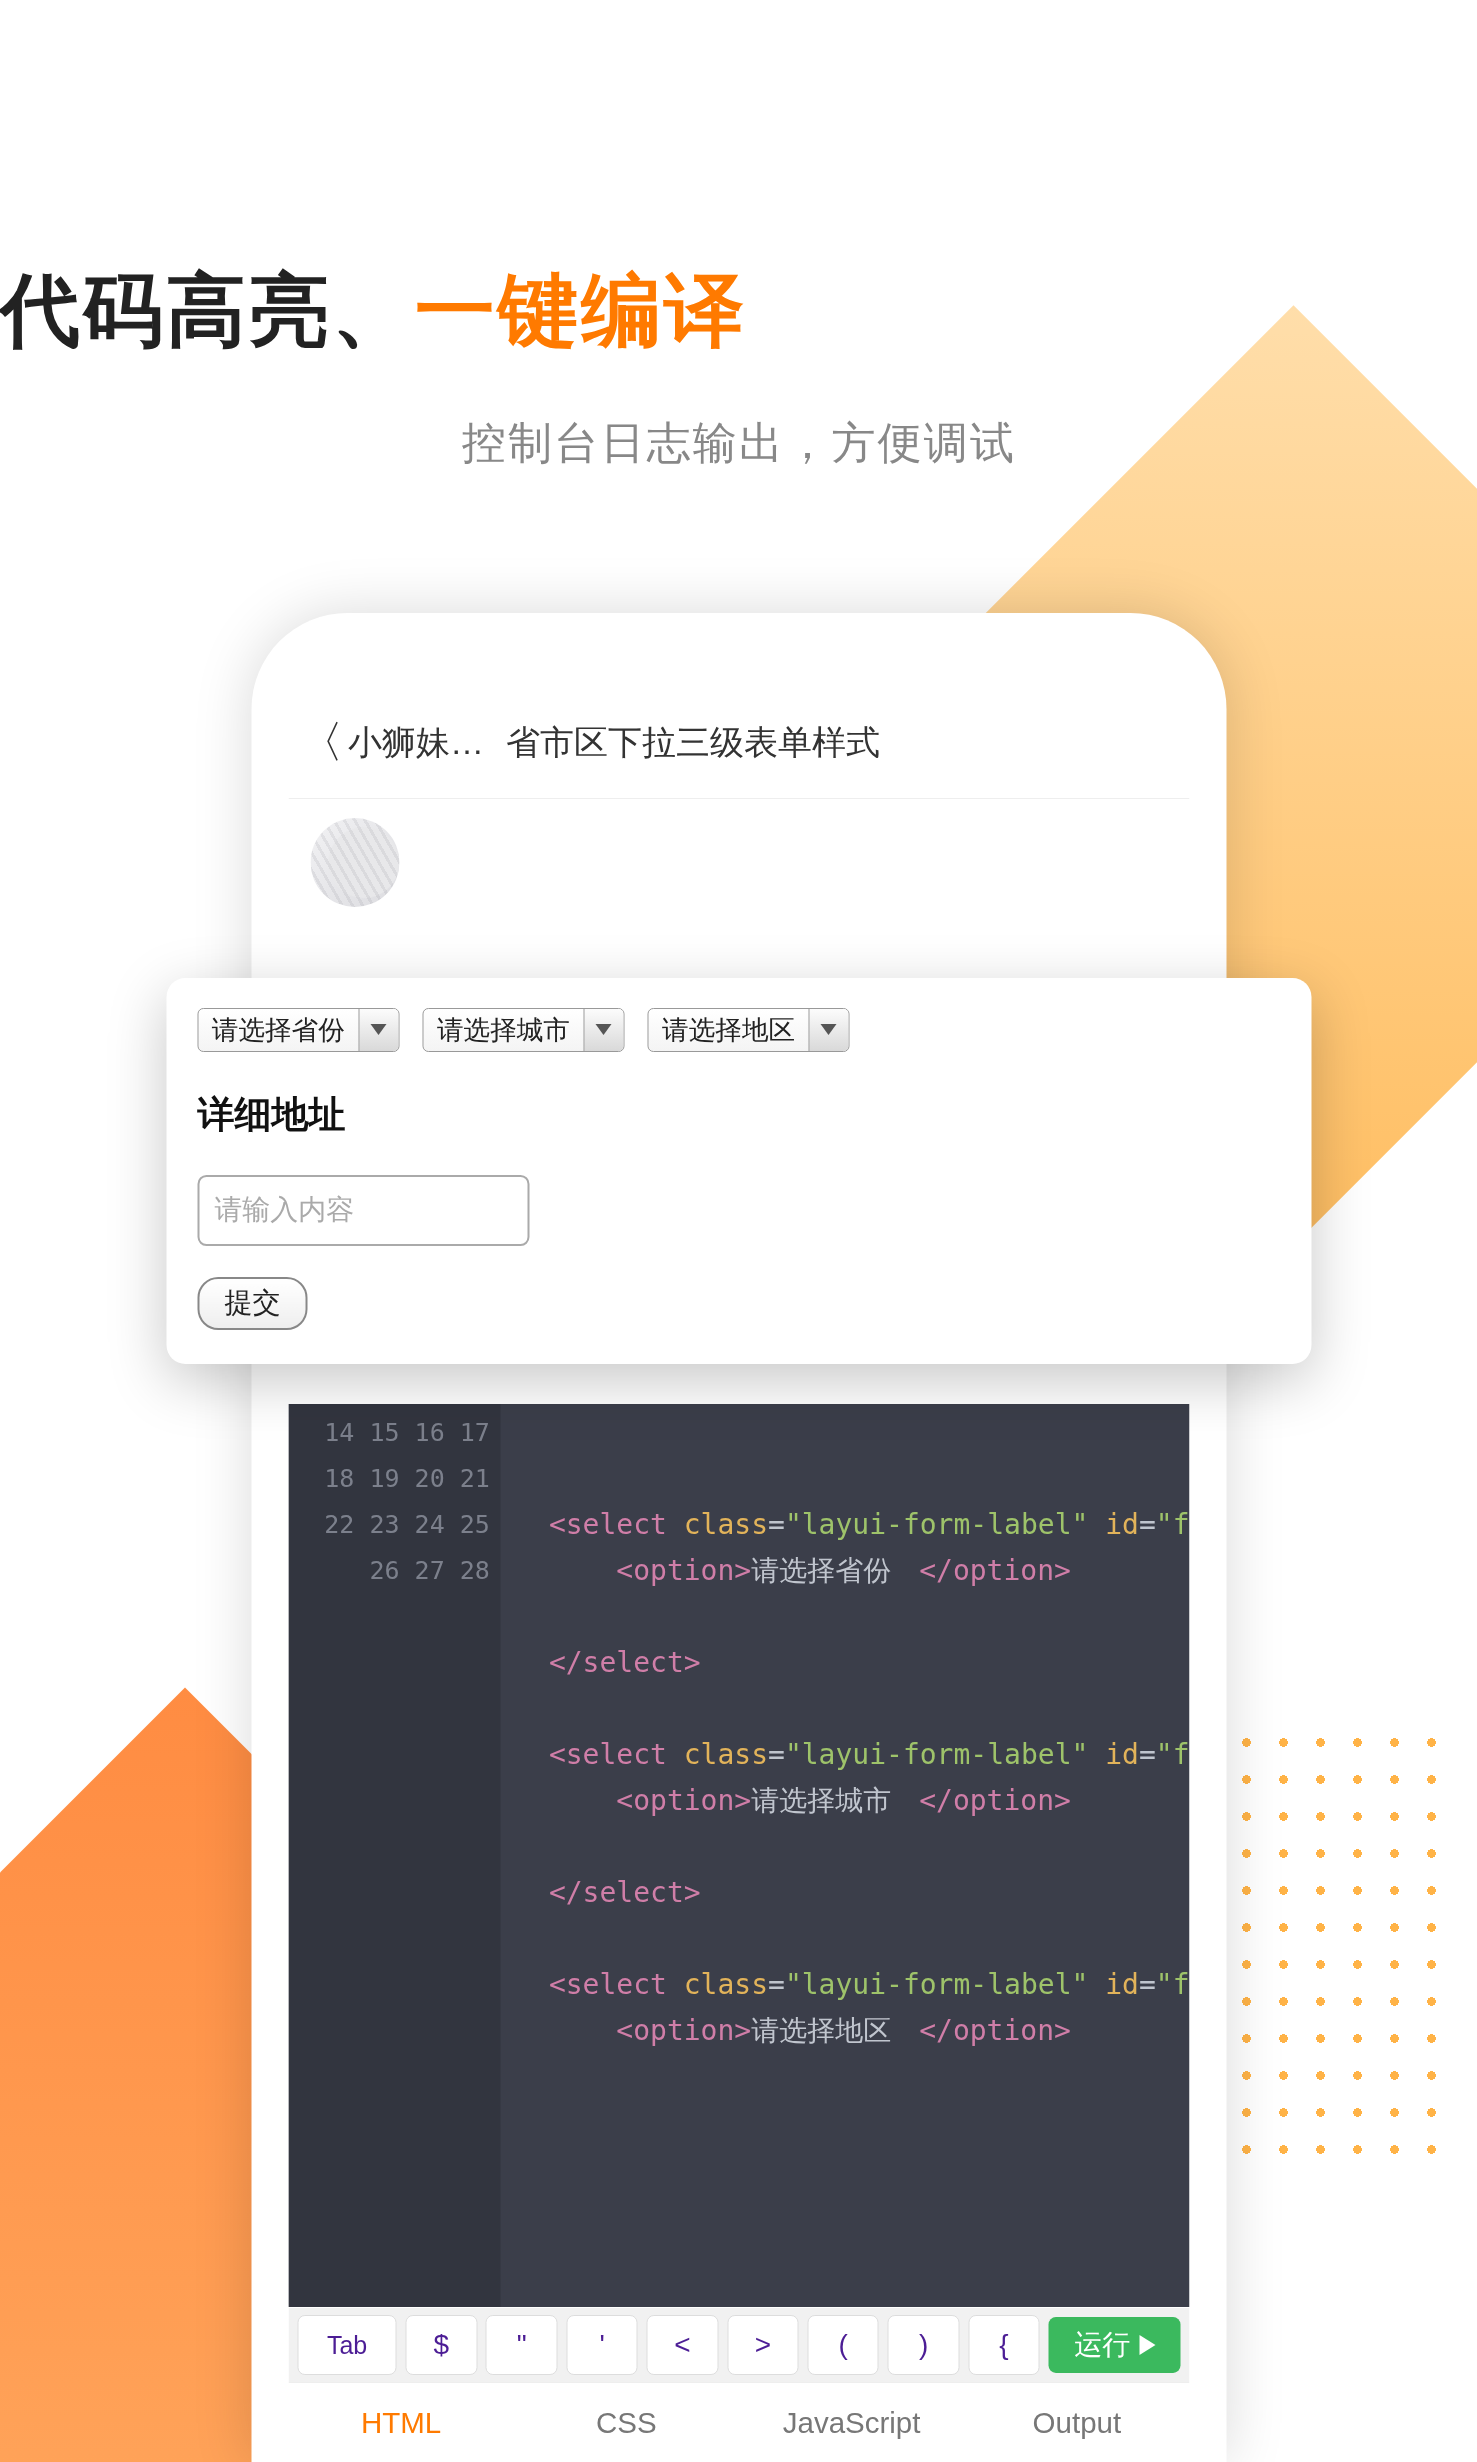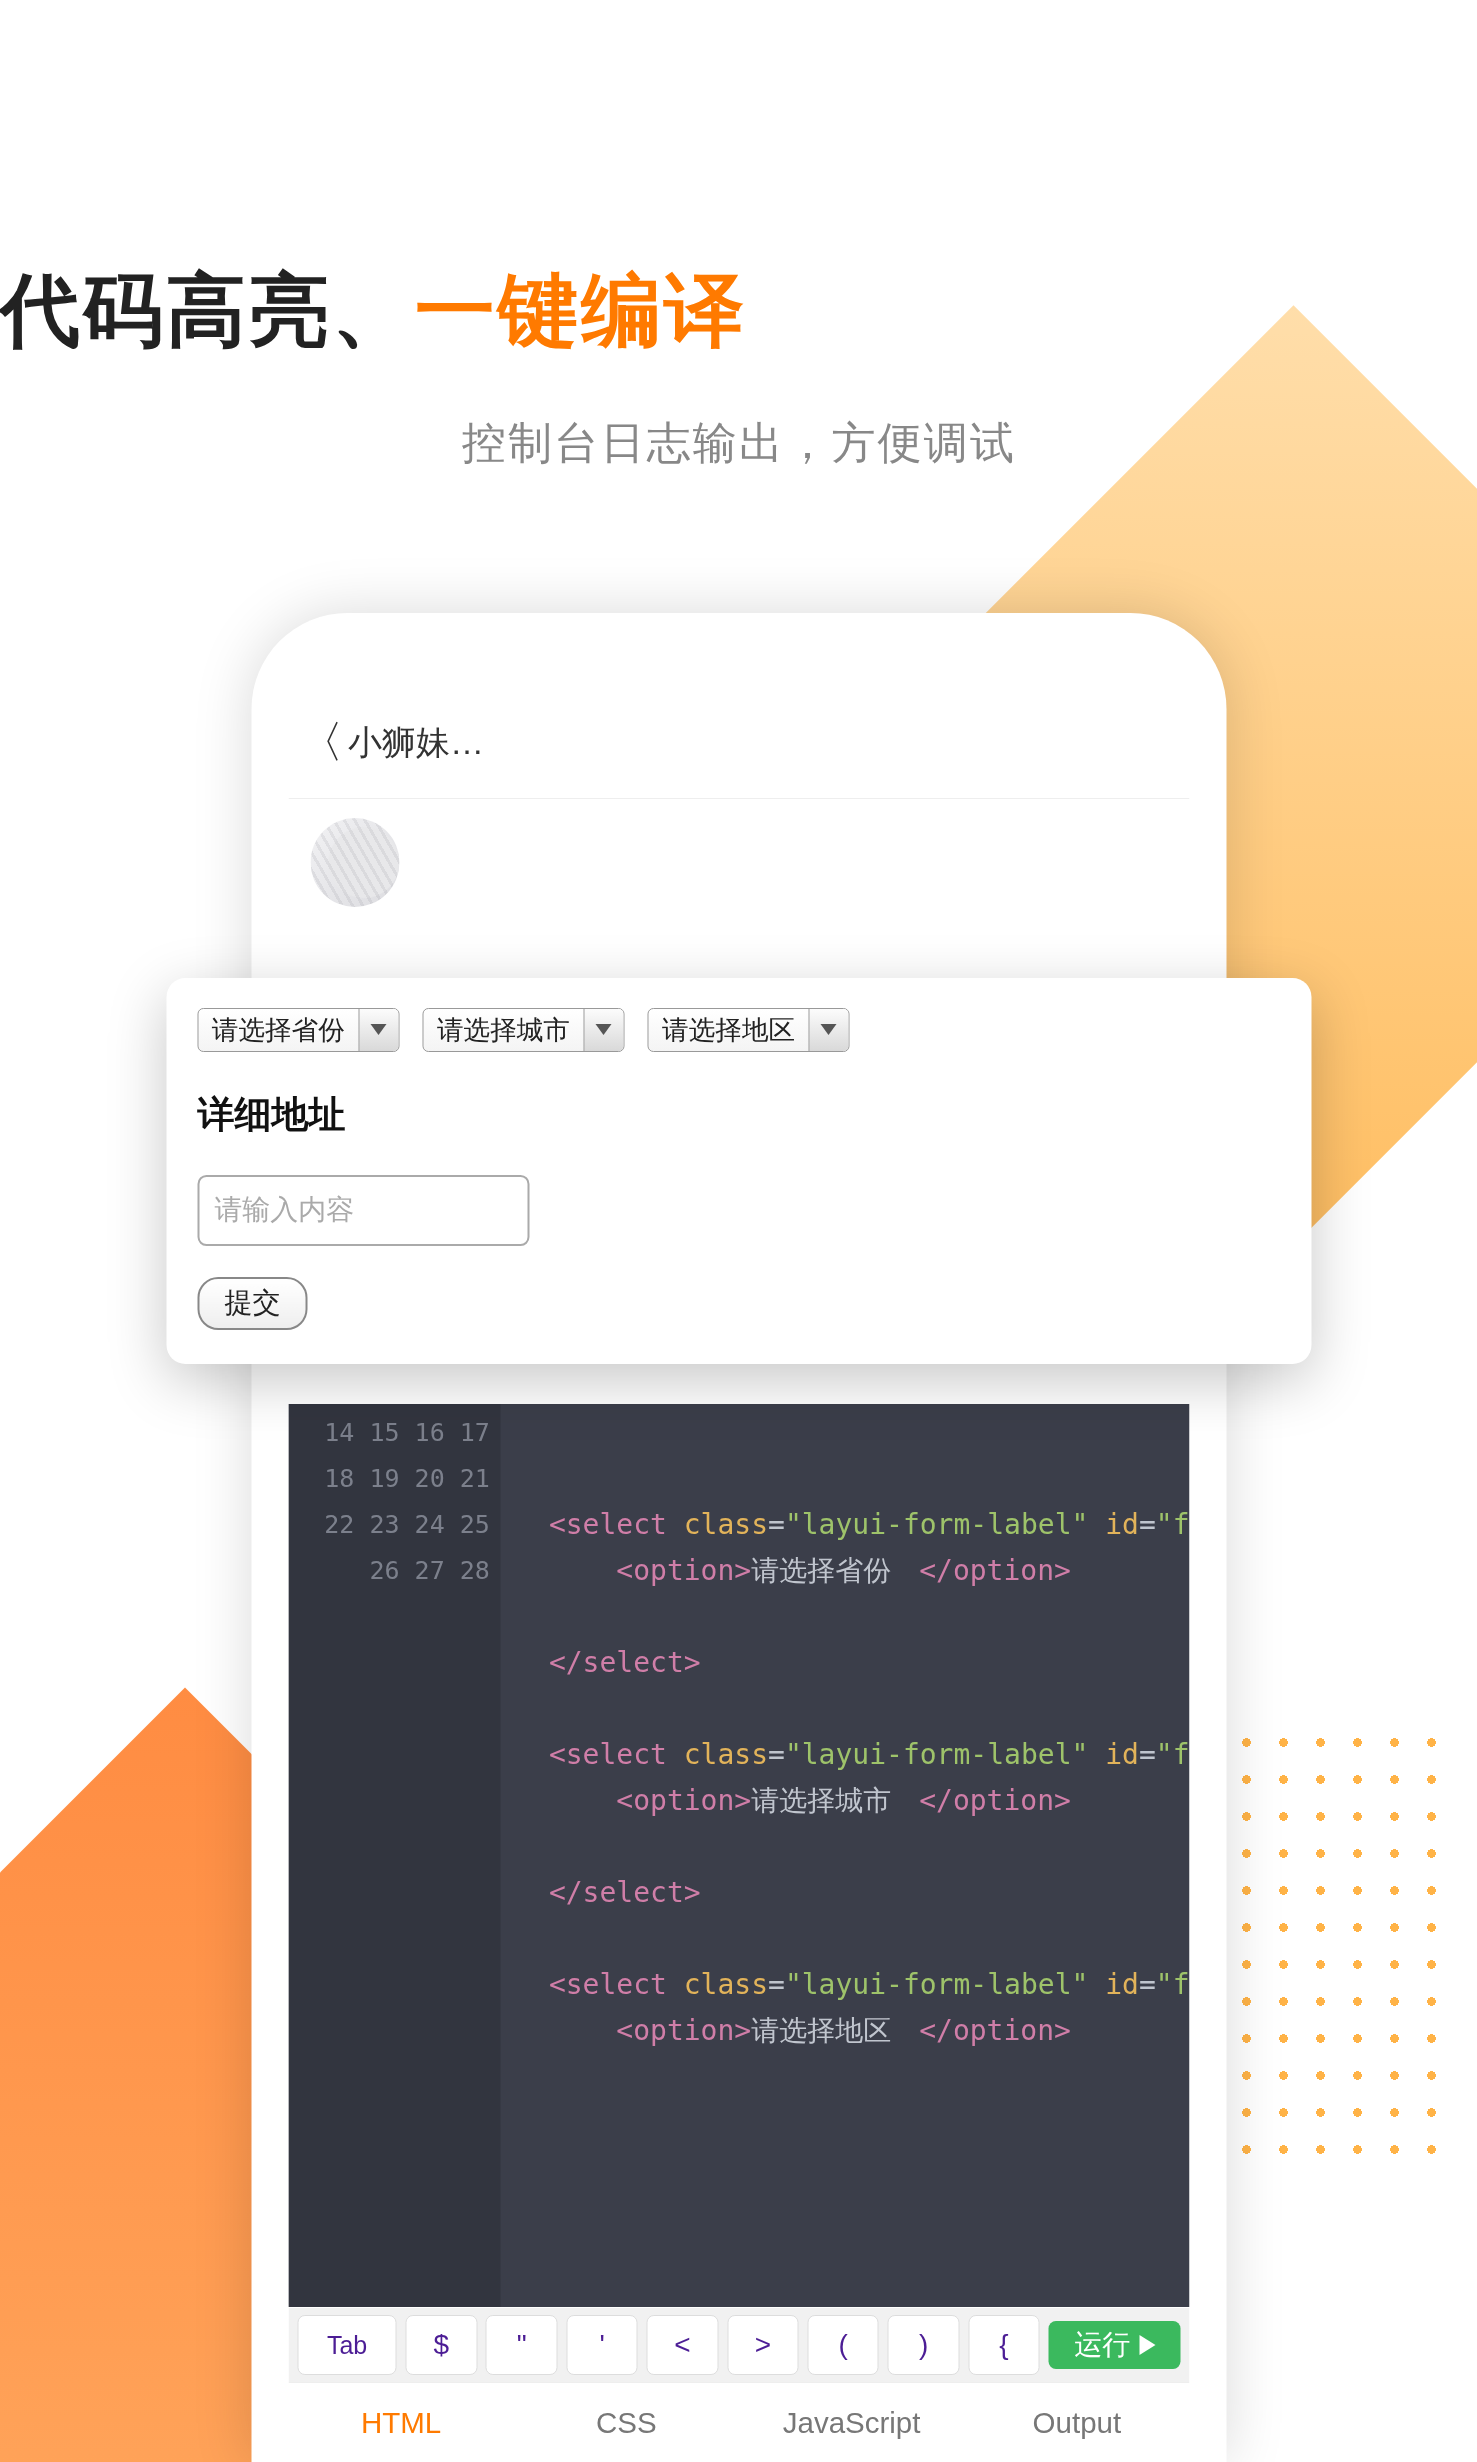--- a/index.html
+++ b/index.html
@@ -291,21 +291,21 @@
   border-radius: 7.4px;
   font-size: 28px;
   color: #4c1d95;
   display: flex;
   align-items: center;
   justify-content: center;
 }
 .key.tab { flex: 1.4; font-size: 25px; }
 .run-btn {
   flex: 1.9;
-  height: 48px;
+  height: 56px;
   background: #3bb95e;
   border: none;
   border-radius: 7.4px;
   color: #fff;
   font-size: 28px;
   display: flex;
   align-items: center;
   justify-content: center;
   gap: 8.9px;
 }
@@ -348,20 +348,21 @@
   <span>代码高亮、</span><span class="orange">一键编译</span>
 </div>
 <div class="subhead">控制台日志输出，方便调试</div>
 
 <div class="phone">
   <div class="phone-inner">
 
     <div class="topbar">
       <span class="back-arrow">〈</span>
       <span class="topbar-left">小狮妹…</span>
+      <span class="topbar-title">省市区下拉三级表单样式</span>
     </div>
 
     <div class="author-row">
       <div class="avatar"></div>
     </div>
 
     <div class="editor">
       <div class="gutter" id="gutter">14
 15
 16

